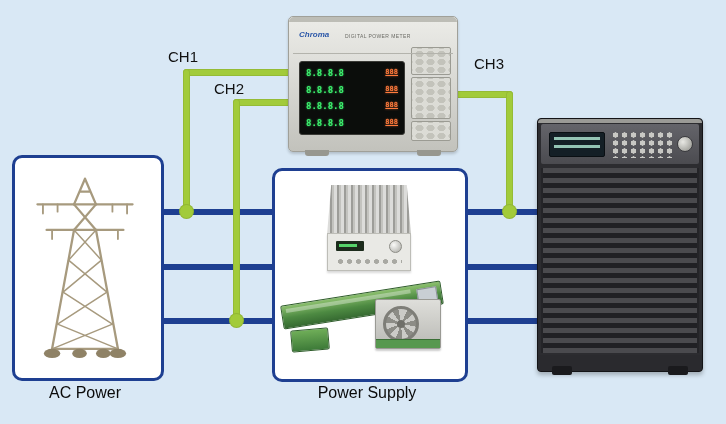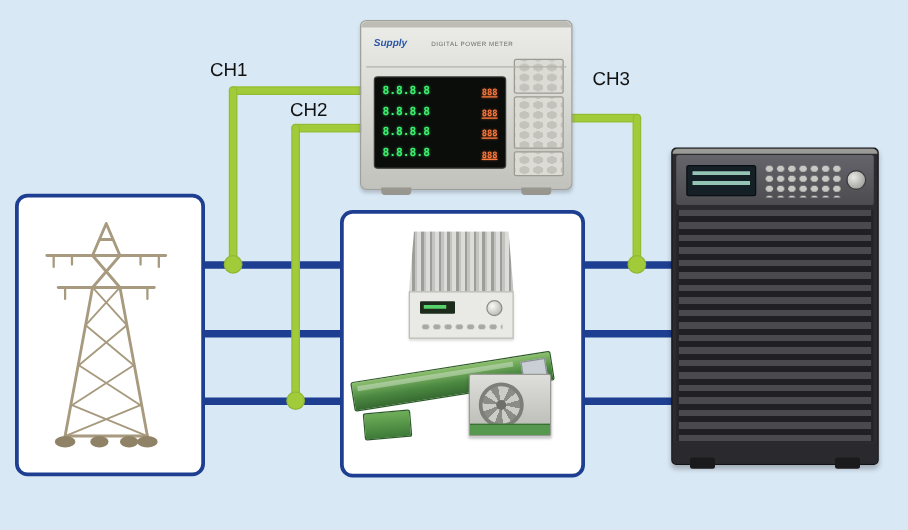--- a/index.html
+++ b/index.html
@@ -23,21 +23,21 @@
   
   .meter{position:absolute;left:288px;top:16px;width:168px;height:134px;border-radius:5px;
          background:linear-gradient(180deg,#ecece8 0%,#d6d6d1 55%,#c2c2bc 100%);
          border:1px solid #a0a099;box-shadow:0 2px 3px rgba(0,0,0,.18);}
   .meter::before{content:"";position:absolute;left:0;top:0;right:0;height:5px;background:#bdbdb6;border-radius:5px 5px 0 0;}
   .meter::after{content:"";position:absolute;left:4px;right:4px;top:36px;height:1px;background:#b3b3ac;}
   .brand{position:absolute;left:10px;top:13px;font-size:8px;font-style:italic;font-weight:bold;color:#2a56a8;}
   .mtitle{position:absolute;left:56px;top:16px;font-size:5px;letter-spacing:.4px;color:#6b6b65;white-space:nowrap;}
   .mdisplay{position:absolute;left:10px;top:44px;width:106px;height:74px;background:#0b0d0b;border-radius:3px;
             border:1px solid #3a3a36;display:flex;flex-direction:column;justify-content:space-around;padding:3px 6px;box-sizing:border-box;}
-  .drow{display:flex;justify-content:space-between;align-items:flex-end;}
+  .drow{display:flex;justify-content:space-between;align-items:flex-start;}
   .dmain{color:#3cf06e;font:bold 9px "DejaVu Sans Mono",monospace;text-shadow:0 0 2px rgba(60,240,110,.75);}
   .dsub{color:#ff7a3c;font:bold 7px "DejaVu Sans Mono",monospace;text-shadow:0 0 2px rgba(255,122,60,.6);text-decoration:underline;}
   .btngrid{position:absolute;border:1px solid #9b9b93;border-radius:2px;
            background-image:radial-gradient(closest-side,#c3c3bb 72%,transparent 76%);
            background-size:11px 8px;background-position:2px 2px;background-color:#dcdcd6;}
   .g1{left:122px;top:30px;width:38px;height:26px;}
   .g2{left:122px;top:60px;width:38px;height:40px;}
   .g3{left:122px;top:104px;width:38px;height:18px;}
   .mfoot{position:absolute;bottom:-5px;width:24px;height:6px;background:#97978f;border-radius:0 0 3px 3px;}
   .f1{left:16px;} .f2{right:16px;}
@@ -111,25 +111,25 @@
 
   <div class="wire" style="left:233px;top:99px;width:60px;height:7px;"></div>
   <div class="wire" style="left:233px;top:99px;width:7px;height:227px;"></div>
   <div class="dot" style="left:229px;top:313px;"></div>
 
   <div class="wire" style="left:450px;top:91px;width:63px;height:7px;"></div>
   <div class="wire" style="left:506px;top:91px;width:7px;height:125px;"></div>
   <div class="dot" style="left:502px;top:204px;"></div>
 
   <div class="chlabel" style="left:168px;top:48px;text-align:center;">CH1</div>
-  <div class="chlabel" style="left:232px;top:80px;text-align:right;">CH2</div>
+  <div class="chlabel" style="left:214px;top:80px;text-align:right;">CH2</div>
   <div class="chlabel" style="left:474px;top:55px;">CH3</div>
 
   <div class="meter">
-    <span class="brand">Supply</span>
+    <span class="brand">Chroma</span>
     <span class="mtitle">DIGITAL POWER METER</span>
     <div class="mdisplay">
       <div class="drow">
         <span class="dmain">8.8.8.8</span>
         <span class="dsub">888</span>
       </div>
       <div class="drow">
         <span class="dmain">8.8.8.8</span>
         <span class="dsub">888</span>
       </div>
@@ -198,14 +198,16 @@
       <div class="dclcd"></div>
       <div class="dcbtns"></div>
       <div class="dcknob"></div>
     </div>
     <div class="dcslats"></div>
     <div class="dcbase"></div>
     <div class="dcfoot fl"></div>
     <div class="dcfoot fr"></div>
   </div>
 
+  <div class="caption" style="left:12px;top:384px;width:146px;">AC Power</div>
+  <div class="caption" style="left:272px;top:384px;width:190px;">Power Supply</div>
 
 </div>
 
 </body></html>

